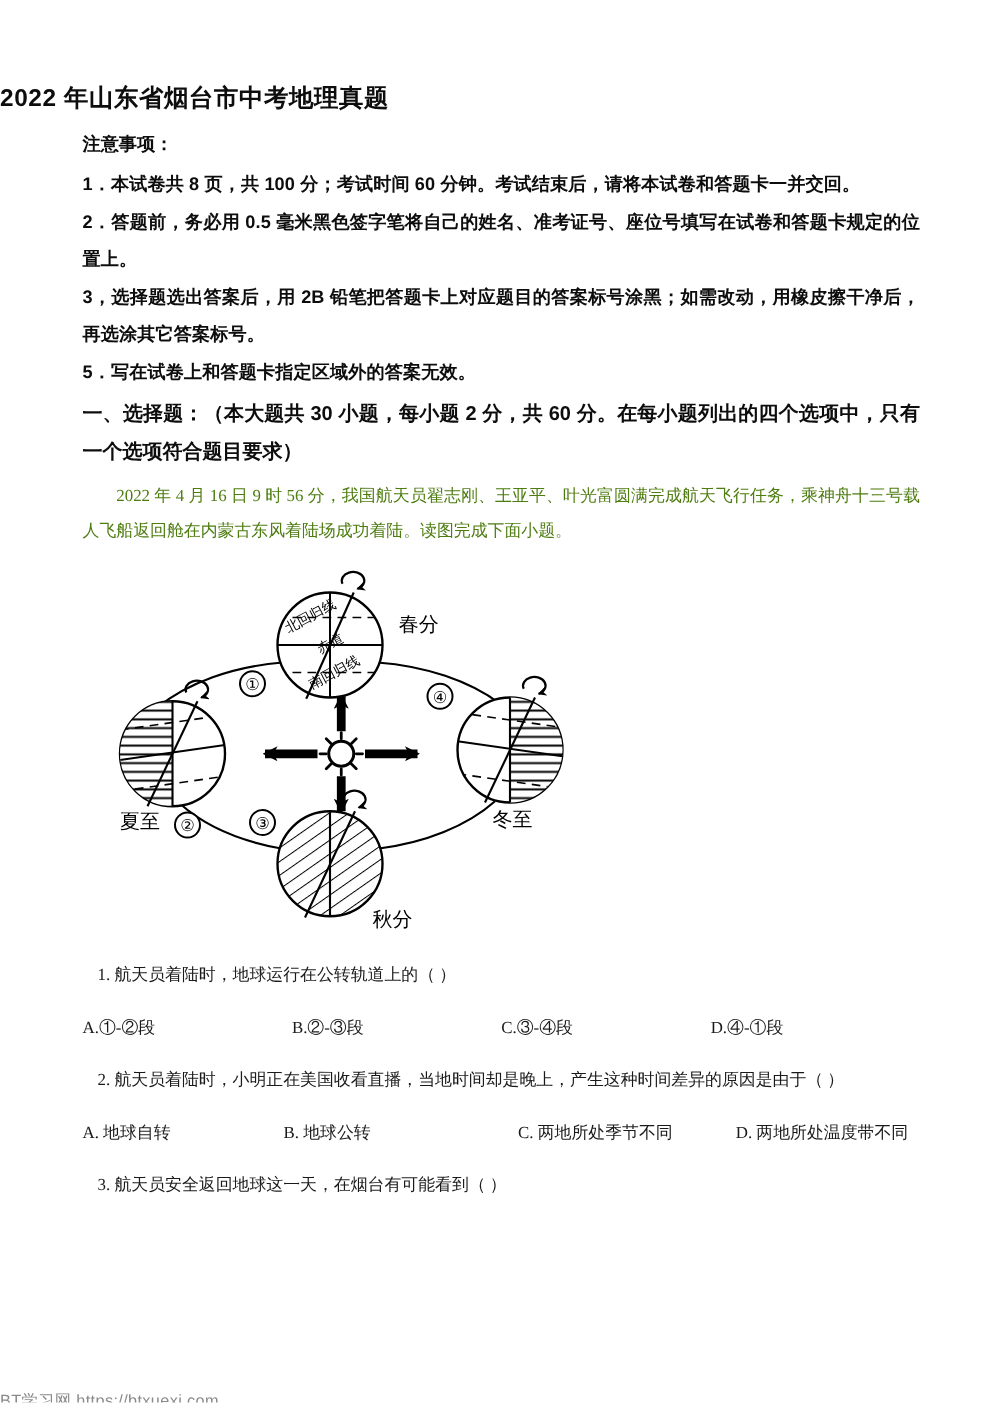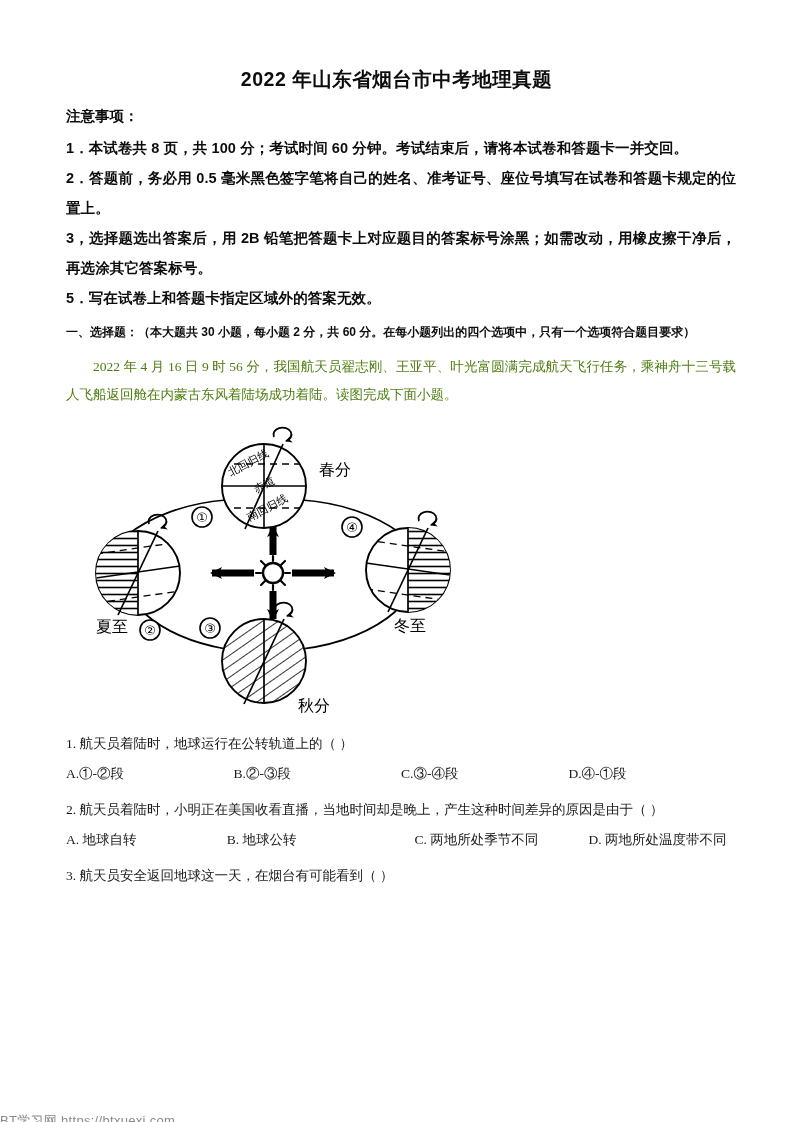--- a/index.html
+++ b/index.html
@@ -15,21 +15,20 @@
     font-family: "Liberation Serif", "DejaVu Serif", serif;
     color: #0d0d0d;
     overflow: hidden;
   }
   .page {
     position: absolute;
     inset: 0;
     padding: 0;
   }
   .doc-title {
-    text-align: center;
     font-family: "Liberation Sans", "DejaVu Sans", sans-serif;
     font-weight: bold;
     font-size: 19.5px;
     letter-spacing: 0.5px;
     margin: 0;
     position: absolute;
     left: 0;
     right: 0;
     top: 66px;
     line-height: 26px;
@@ -53,21 +52,21 @@
     font-size: 14.5px;
     line-height: 30px;
     margin: 0;
     text-align: justify;
     text-justify: inter-ideograph;
     letter-spacing: 0.1px;
   }
   .section-head {
     font-family: "Liberation Sans", "DejaVu Sans", sans-serif;
     font-weight: bold;
-    font-size: 12px;
+    font-size: 16px;
     line-height: 30px;
     margin: 4px 0 0 0;
     text-align: justify;
     text-justify: inter-ideograph;
   }
   .passage {
     font-family: "Liberation Serif", "DejaVu Serif", serif;
     font-size: 13.5px;
     line-height: 28px;
     margin: 6px 0 0 0;
@@ -88,21 +87,21 @@
     left: 8px;
     top: 0;
   }
 
   
   .q-block { margin-top: 6px; }
   .q-stem {
     font-family: "Liberation Serif", "DejaVu Serif", serif;
     font-size: 13.5px;
     line-height: 30px;
-    margin: 0;
+    margin: 12px;
     color: #1a1a1a;
   }
   .q-options {
     display: flex;
     font-family: "Liberation Serif", "DejaVu Serif", serif;
     font-size: 13.5px;
     line-height: 30px;
     margin: 0;
     color: #1a1a1a;
   }

